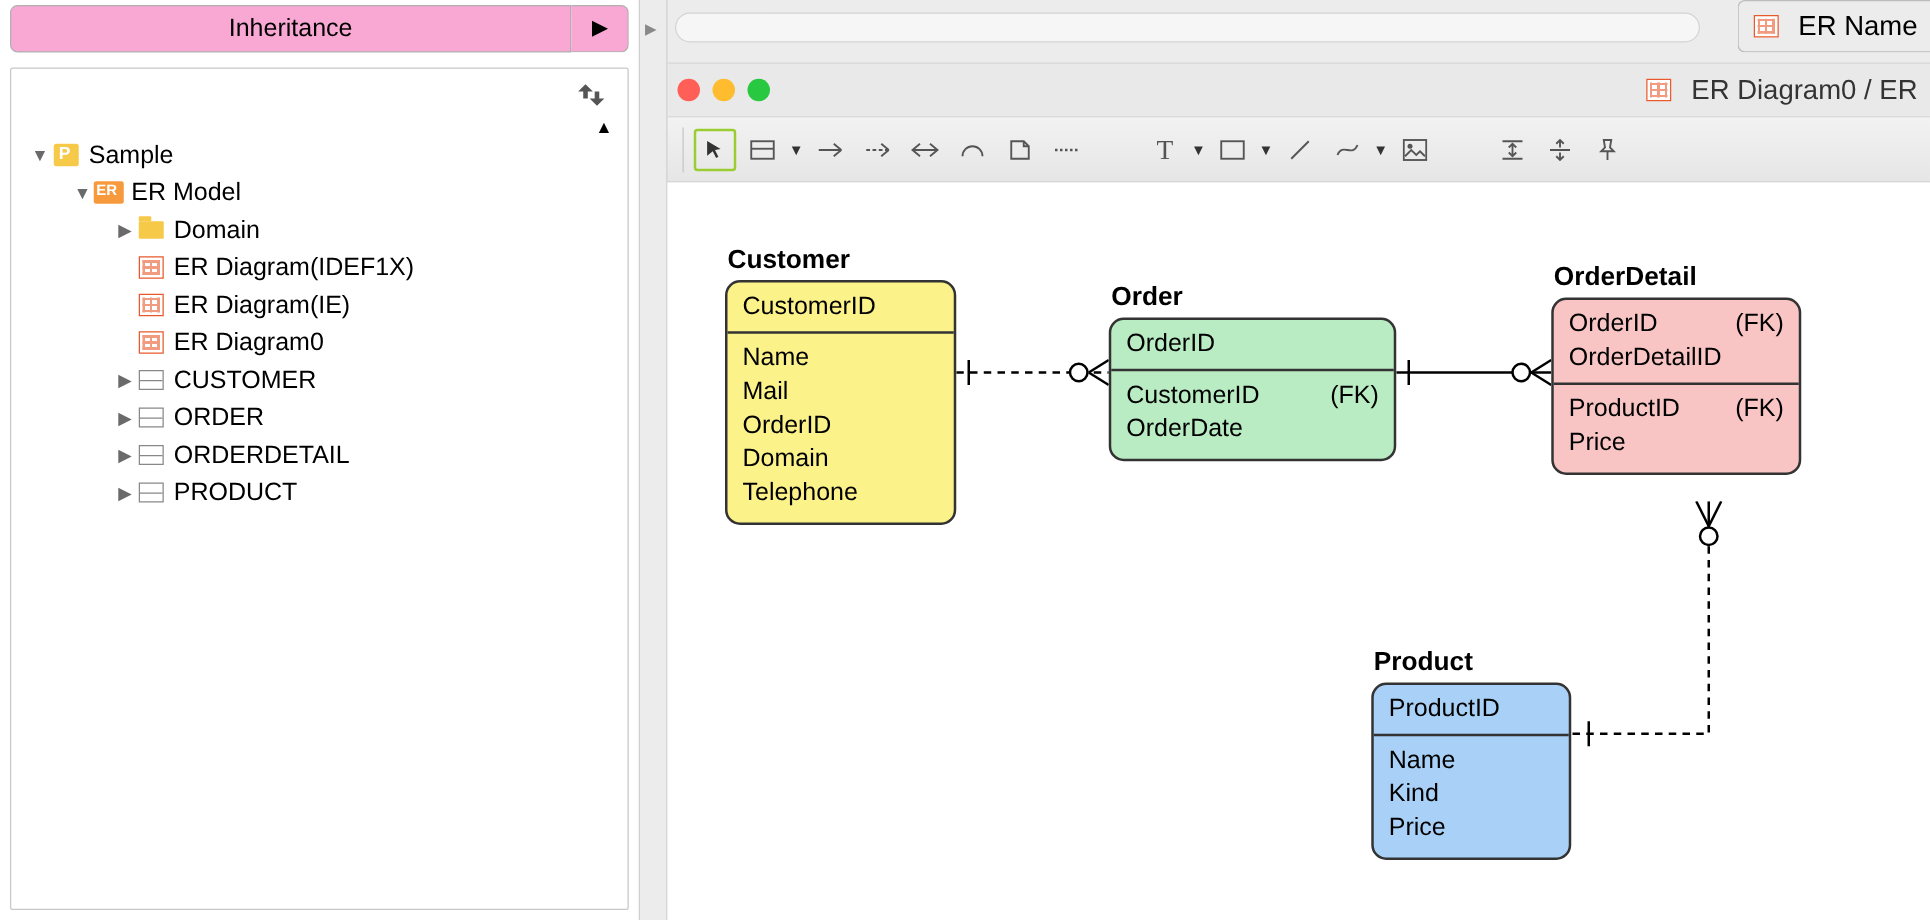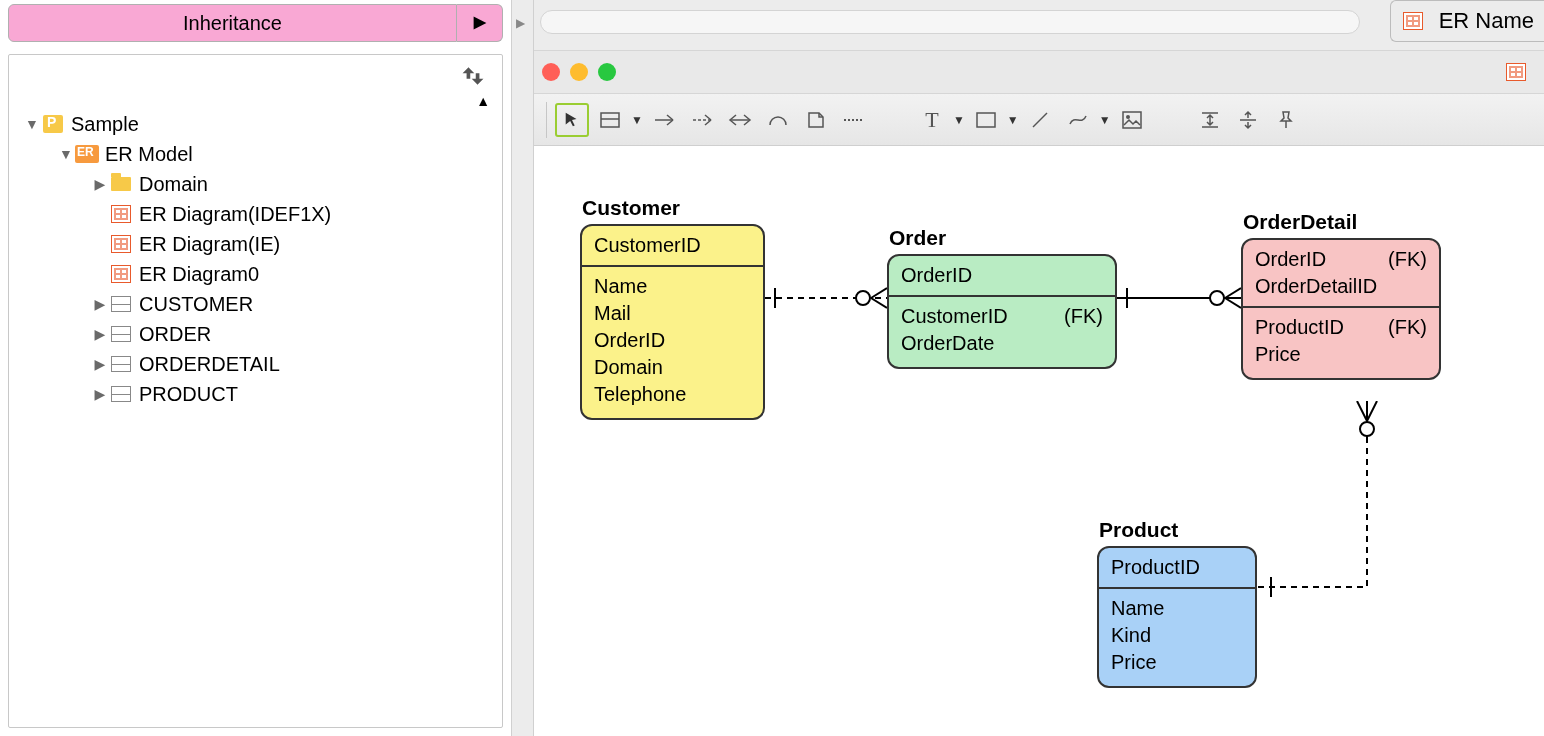--- a/index.html
+++ b/index.html
@@ -193,20 +193,21 @@
     </div>
 
     <div class="win-header">
       <span class="tl r"></span>
       <span class="tl y"></span>
       <span class="tl g"></span>
       <span class="win-title">
         <span class="ticon">
             <span class="ico-diag"></span>
           </span>
+        <span>ER Diagram0 / ER</span>
       </span>
     </div>
 
     <div class="toolbar">
       <span class="tb-sep"></span>
       <span class="tb-btn sel">
         <svg width="18" height="18" viewBox="0 0 20 20">
             <path d="M3 2l12 7-5 1 3 6-2 1-3-6-5 4V2z" fill="#333"></path>
           </svg>
       </span>

